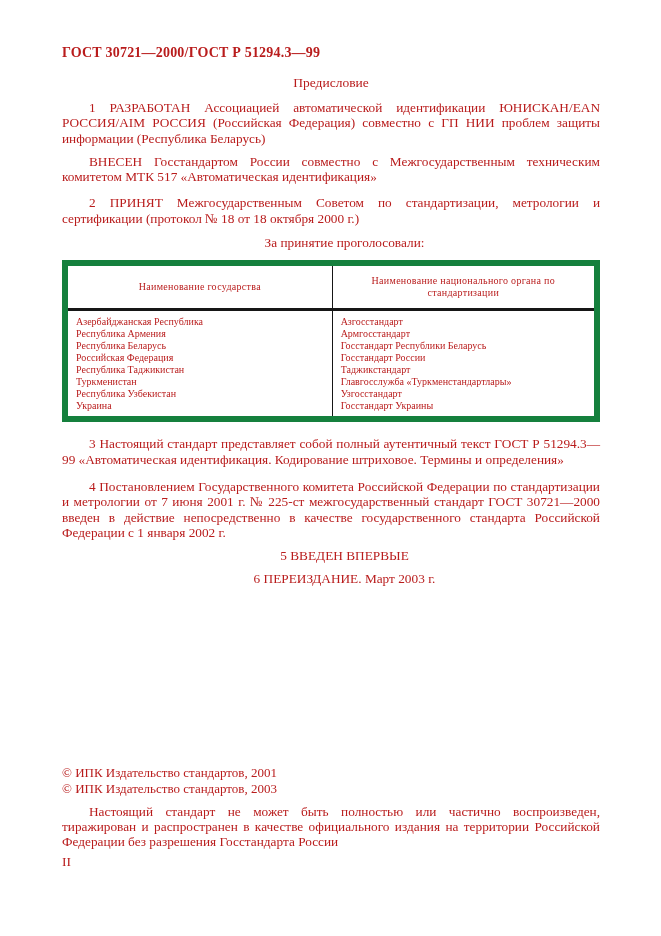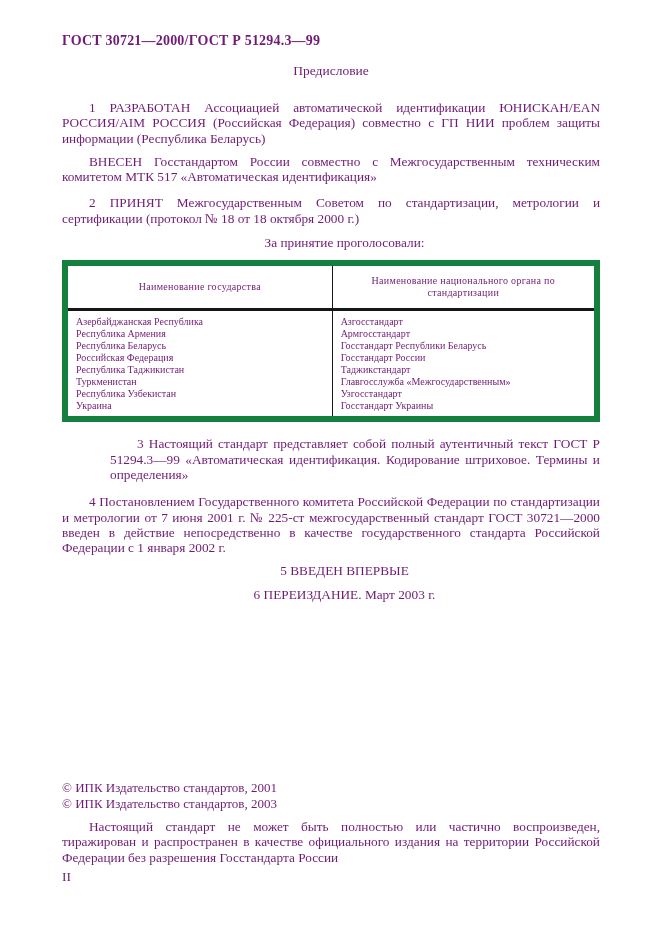--- a/index.html
+++ b/index.html
@@ -6,50 +6,50 @@
     margin: 0;
     padding: 0;
     background: #ffffff;
   }
   .page {
     position: relative;
     width: 661px;
     height: 936px;
     box-sizing: border-box;
     background: #ffffff;
-    color: #701a75;
-    padding: 32px 61px 0 62px;
+    color: #b91c1c;
+    padding: 44px 61px 0 62px;
     font-family: "Liberation Serif", "DejaVu Serif", serif;
     font-size: 13.3px;
     line-height: 15.3px;
     overflow: hidden;
   }
   .doc-code {
     font-weight: bold;
     font-size: 14px;
     letter-spacing: 0.2px;
     line-height: 17px;
     margin: 0 0 14px 0;
   }
   .preface-title {
     text-align: center;
     font-size: 13.5px;
     line-height: 16px;
-    margin: 0 0 21px 0;
+    margin: 0 0 9px 0;
   }
   .para {
     margin: 0;
     text-indent: 27px;
     text-align: justify;
   }
   .mb8  { margin-bottom: 8px; }
   .mb9  { margin-bottom: 9px; }
   .mb10 { margin-bottom: 10px; }
   .mb11 { margin-bottom: 11px; }
-  .mb12 { margin-bottom: 12px; margin-left: 48px; }
+  .mb12 { margin-bottom: 12px; }
   .no-justify { text-align: center; }
 
   table.vote-table {
     width: 100%;
     border-collapse: collapse;
     border: 6px solid #15803d;
     margin: 0 0 14px 0;
     table-layout: fixed;
   }
   table.vote-table th {
@@ -129,21 +129,21 @@
       <tr>
         <td>Российская Федерация</td>
         <td>Госстандарт России</td>
       </tr>
       <tr>
         <td>Республика Таджикистан</td>
         <td>Таджикстандарт</td>
       </tr>
       <tr>
         <td>Туркменистан</td>
-        <td>Главгосслужба «Межгосударственным»</td>
+        <td>Главгосслужба «Туркменстандартлары»</td>
       </tr>
       <tr>
         <td>Республика Узбекистан</td>
         <td>Узгосстандарт</td>
       </tr>
       <tr>
         <td>Украина</td>
         <td>Госстандарт Украины</td>
       </tr>
     </tbody>

